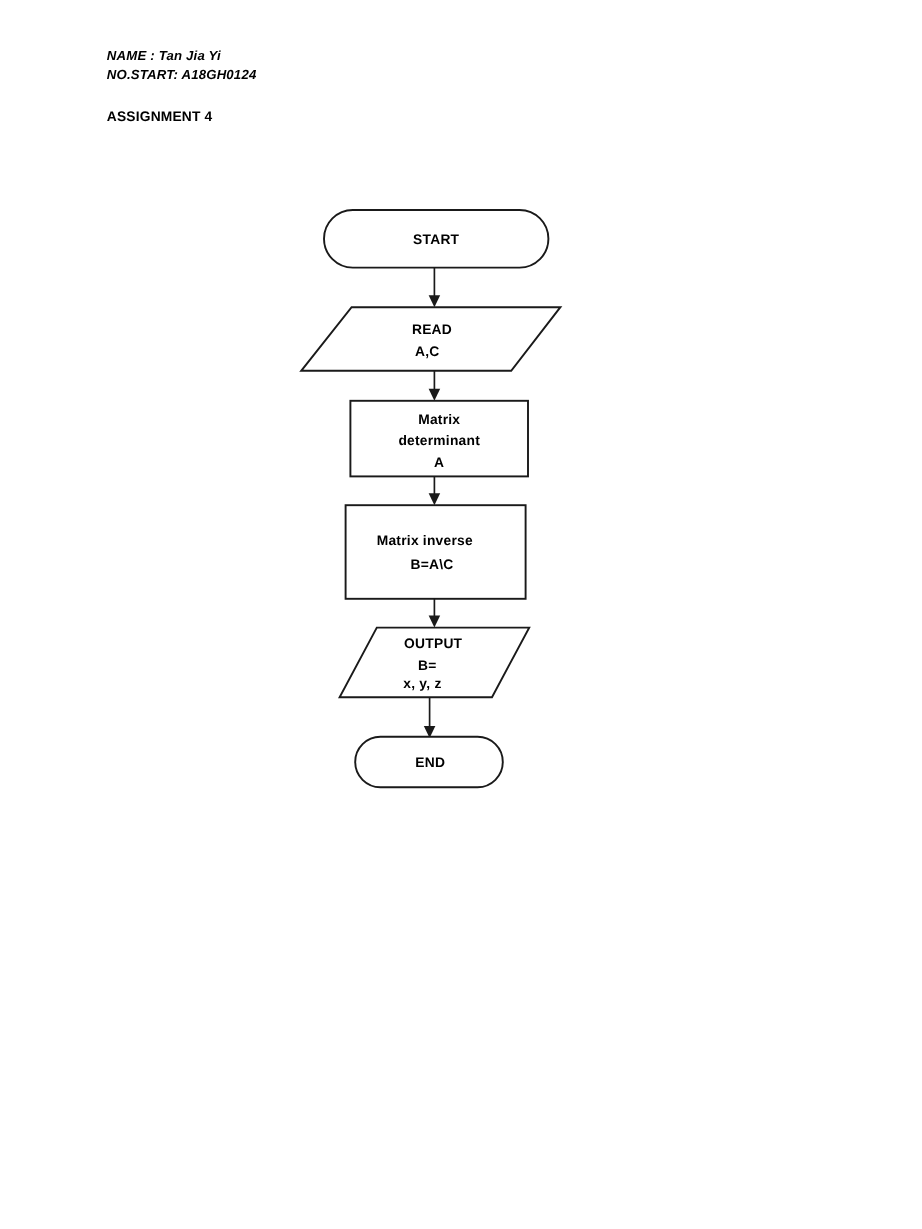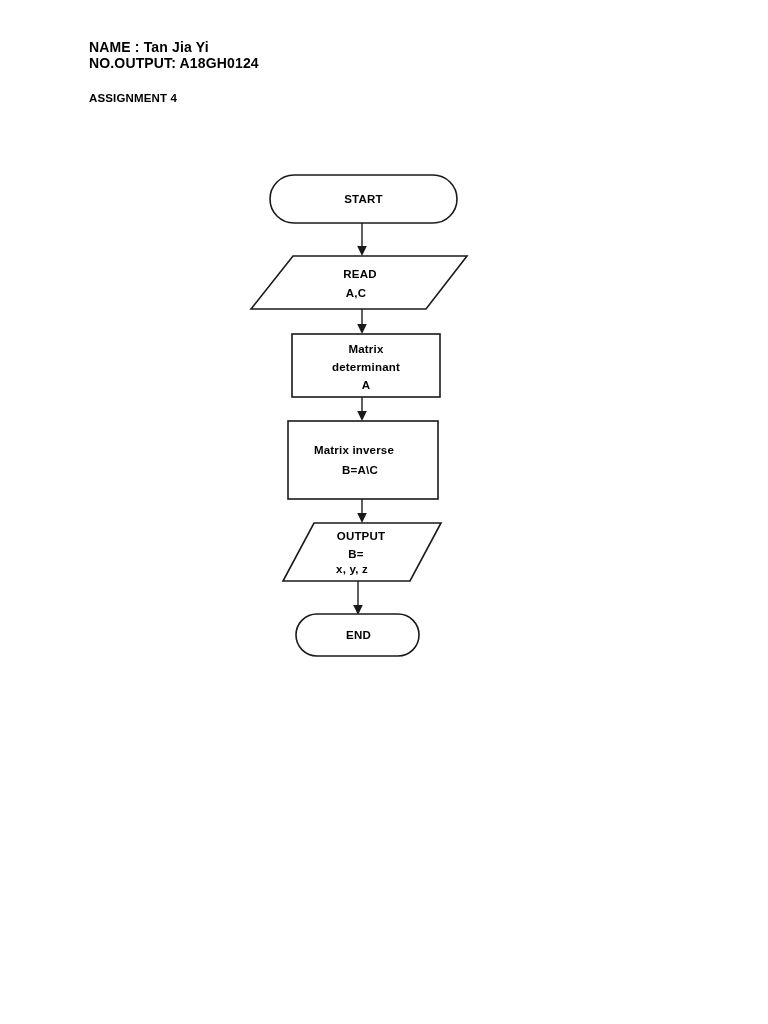--- a/index.html
+++ b/index.html
@@ -17,25 +17,26 @@
   }
 
   
   #header-block {
     position: absolute;
     left: 89px;
     top: 40px;
     width: 420px;
   }
   .header-line {
-    font-size: 14px;
+    font-size: 11px;
     font-weight: bold;
     line-height: 15.5px;
     letter-spacing: 0.15px;
     white-space: pre;
+    font-style: italic;
   }
   #assignment-title {
     position: absolute;
     left: 89px;
     top: 92px;
     font-size: 11.5px;
     font-weight: bold;
     letter-spacing: 0.15px;
     white-space: pre;
   }
@@ -75,21 +76,21 @@
     text-anchor: middle;
     letter-spacing: 0.2px;
     dominant-baseline: middle;
   }
 </style>
 </head>
 <body>
 
 <div id="header-block">
   <div class="header-line">NAME : Tan Jia Yi</div>
-  <div class="header-line">NO.OUTPUT: A18GH0124</div>
+  <div class="header-line">NO.START: A18GH0124</div>
 </div>
 
 <div id="assignment-title">ASSIGNMENT 4</div>
 
 <div id="flowchart-canvas">
   <svg id="flowchart-svg" viewBox="0 0 768 1024" xmlns="http://www.w3.org/2000/svg">
 
     <g>
       <rect class="shape-outline" x="270" y="127" width="187" height="48" rx="24" ry="24" stroke-width="1.6"></rect>
       <text class="node-text" x="363.5" y="152">START</text>

